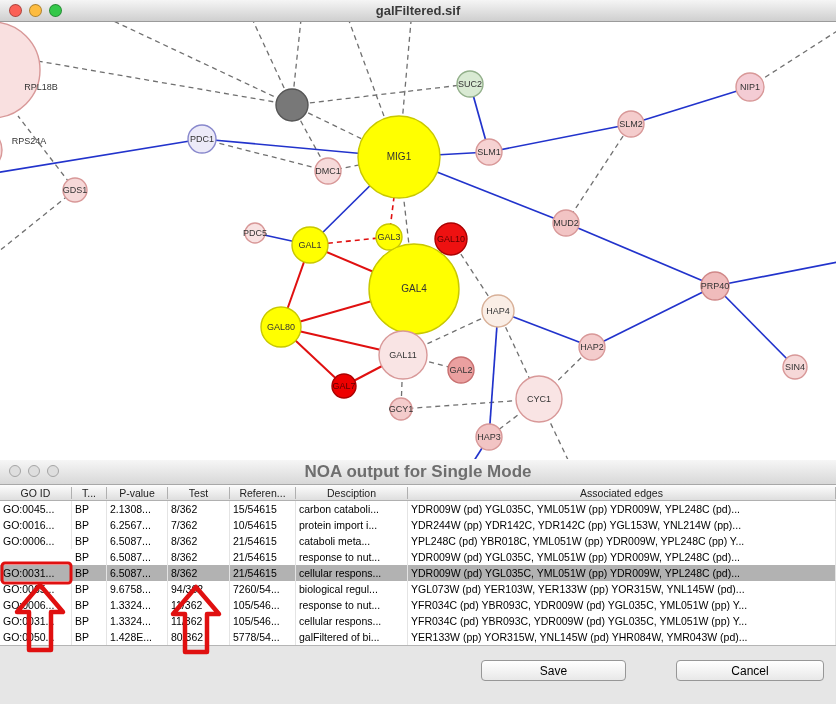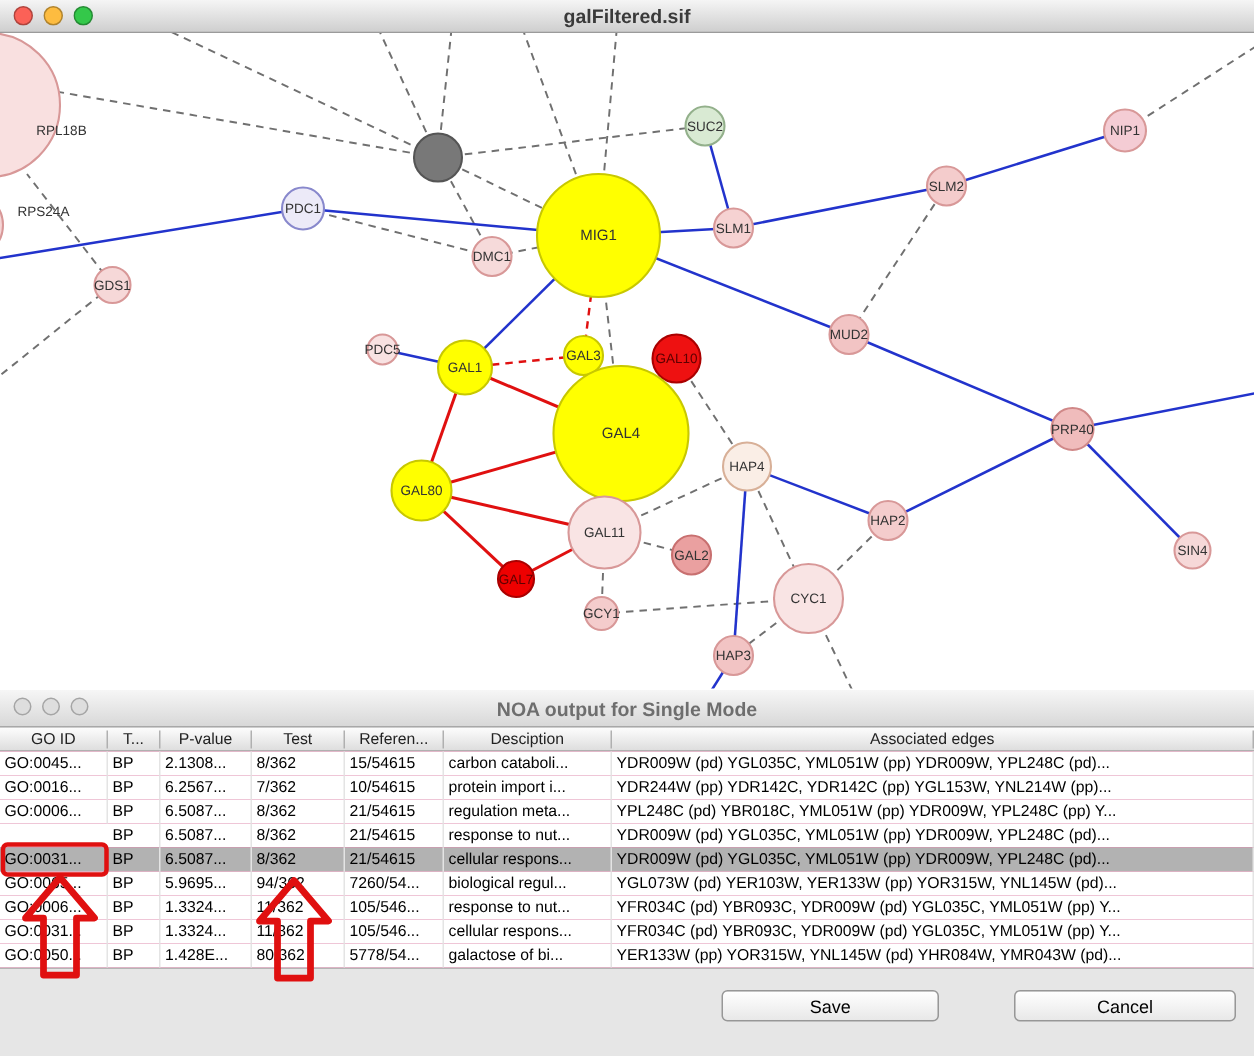--- a/index.html
+++ b/index.html
@@ -18,28 +18,28 @@
   .lights{position:absolute;left:9px;top:4px;display:flex;gap:7px;}
   .light{width:13px;height:13px;border-radius:50%;box-sizing:border-box;border:1px solid rgba(0,0,0,.3);padding:0;}
   .light.red{background:#fb6157;}
   .light.yellow{background:#fdbc40;}
   .light.green{background:#34c84a;}
   .graph{display:block;width:836px;height:437px;background:#ffffff;}
 
   
   .window-bottom{position:absolute;top:460px;left:0;width:836px;height:244px;background:#e6e6e6;}
   .titlebar2{height:25px;background:linear-gradient(#f6f6f6,#d8d8d8);border-bottom:1px solid #a8a8a8;}
-  .titlebar2 .title{font-size:13px;font-weight:bold;color:#6e6e6e;}
+  .titlebar2 .title{font-size:17px;font-weight:bold;color:#6e6e6e;}
   .titlebar2 .light{background:#dedede;border-color:#a5a5a5;width:12px;height:12px;margin-top:1px;}
 
   .table-header{display:flex;height:16px;background:linear-gradient(#fdfdfd,#dedede);
     border-bottom:1px solid #b0b0b0;box-sizing:border-box;align-items:center;}
   .th{font-size:10.5px;color:#222;display:flex;align-items:center;justify-content:center;
     border-right:1px solid #b0b0b0;box-sizing:border-box;white-space:nowrap;overflow:hidden;}
-  .table-body{background:#be185d;border-bottom:1px solid #b5b5b5;}
+  .table-body{background:#fdba74;border-bottom:1px solid #b5b5b5;}
   .tr{display:flex;height:16px;background:#fff;}
   .tr.selected{background:#b2b2b2;}
   .td{font-size:10.5px;color:#000;display:flex;align-items:center;padding:0 3px;
     border-right:1px solid #e4e4e4;box-sizing:border-box;white-space:nowrap;overflow:hidden;}
 
   .btn{position:absolute;height:21px;background:linear-gradient(#ffffff,#e8e8e8);
     border:1px solid #979797;border-radius:4px;font-size:12px;color:#000;
     font-family:"Liberation Sans",sans-serif;
     display:flex;align-items:center;justify-content:center;box-sizing:border-box;}
   .btn-save{left:481px;top:200px;width:145px;}
@@ -208,21 +208,21 @@
         <div class="td" style="width: 66px;">10/54615</div>
         <div class="td" style="width: 112px;">protein import i...</div>
         <div class="td" style="width: 428px;">YDR244W (pp) YDR142C, YDR142C (pp) YGL153W, YNL214W (pp)...</div>
       </div>
       <div class="tr">
         <div class="td" style="width: 72px;">GO:0006...</div>
         <div class="td" style="width: 35px;">BP</div>
         <div class="td" style="width: 61px;">6.5087...</div>
         <div class="td" style="width: 62px;">8/362</div>
         <div class="td" style="width: 66px;">21/54615</div>
-        <div class="td" style="width: 112px;">regulation meta...</div>
+        <div class="td" style="width: 112px;">cataboli meta...</div>
         <div class="td" style="width: 428px;">YPL248C (pd) YBR018C, YML051W (pp) YDR009W, YPL248C (pp) Y...</div>
       </div>
       <div class="tr">
         <div class="td" style="width: 72px; margin-top: 47px;">GO:0007...</div>
         <div class="td" style="width: 35px;">BP</div>
         <div class="td" style="width: 61px;">6.5087...</div>
         <div class="td" style="width: 62px;">8/362</div>
         <div class="td" style="width: 66px;">21/54615</div>
         <div class="td" style="width: 112px;">response to nut...</div>
         <div class="td" style="width: 428px;">YDR009W (pd) YGL035C, YML051W (pp) YDR009W, YPL248C (pd)...</div>
@@ -232,21 +232,21 @@
         <div class="td" style="width: 35px;">BP</div>
         <div class="td" style="width: 61px;">6.5087...</div>
         <div class="td" style="width: 62px;">8/362</div>
         <div class="td" style="width: 66px;">21/54615</div>
         <div class="td" style="width: 112px;">cellular respons...</div>
         <div class="td" style="width: 428px;">YDR009W (pd) YGL035C, YML051W (pp) YDR009W, YPL248C (pd)...</div>
       </div>
       <div class="tr">
         <div class="td" style="width: 72px;">GO:0065...</div>
         <div class="td" style="width: 35px;">BP</div>
-        <div class="td" style="width: 61px;">5.9695...</div>
+        <div class="td" style="width: 61px;">9.6758...</div>
         <div class="td" style="width: 62px;">94/362</div>
         <div class="td" style="width: 66px;">7260/54...</div>
         <div class="td" style="width: 112px;">biological regul...</div>
         <div class="td" style="width: 428px;">YGL073W (pd) YER103W, YER133W (pp) YOR315W, YNL145W (pd)...</div>
       </div>
       <div class="tr">
         <div class="td" style="width: 72px;">GO:0006...</div>
         <div class="td" style="width: 35px;">BP</div>
         <div class="td" style="width: 61px;">1.3324...</div>
         <div class="td" style="width: 62px;">11/362</div>
@@ -262,21 +262,21 @@
         <div class="td" style="width: 66px;">105/546...</div>
         <div class="td" style="width: 112px;">cellular respons...</div>
         <div class="td" style="width: 428px;">YFR034C (pd) YBR093C, YDR009W (pd) YGL035C, YML051W (pp) Y...</div>
       </div>
       <div class="tr">
         <div class="td" style="width: 72px;">GO:0050...</div>
         <div class="td" style="width: 35px;">BP</div>
         <div class="td" style="width: 61px;">1.428E...</div>
         <div class="td" style="width: 62px;">80/362</div>
         <div class="td" style="width: 66px;">5778/54...</div>
-        <div class="td" style="width: 112px;">galactose of bi...</div>
+        <div class="td" style="width: 112px;">galFiltered of bi...</div>
         <div class="td" style="width: 428px;">YER133W (pp) YOR315W, YNL145W (pd) YHR084W, YMR043W (pd)...</div>
       </div>
     </div>
 
   <button class="btn btn-save">Save</button>
   <button class="btn btn-cancel">Cancel</button>
 </div>
 
 <svg id="overlay" xmlns="http://www.w3.org/2000/svg" viewBox="0 0 836 704">
     <rect x="2" y="563" width="69" height="20" rx="3" fill="none" stroke="#e01010" stroke-width="3"></rect>

